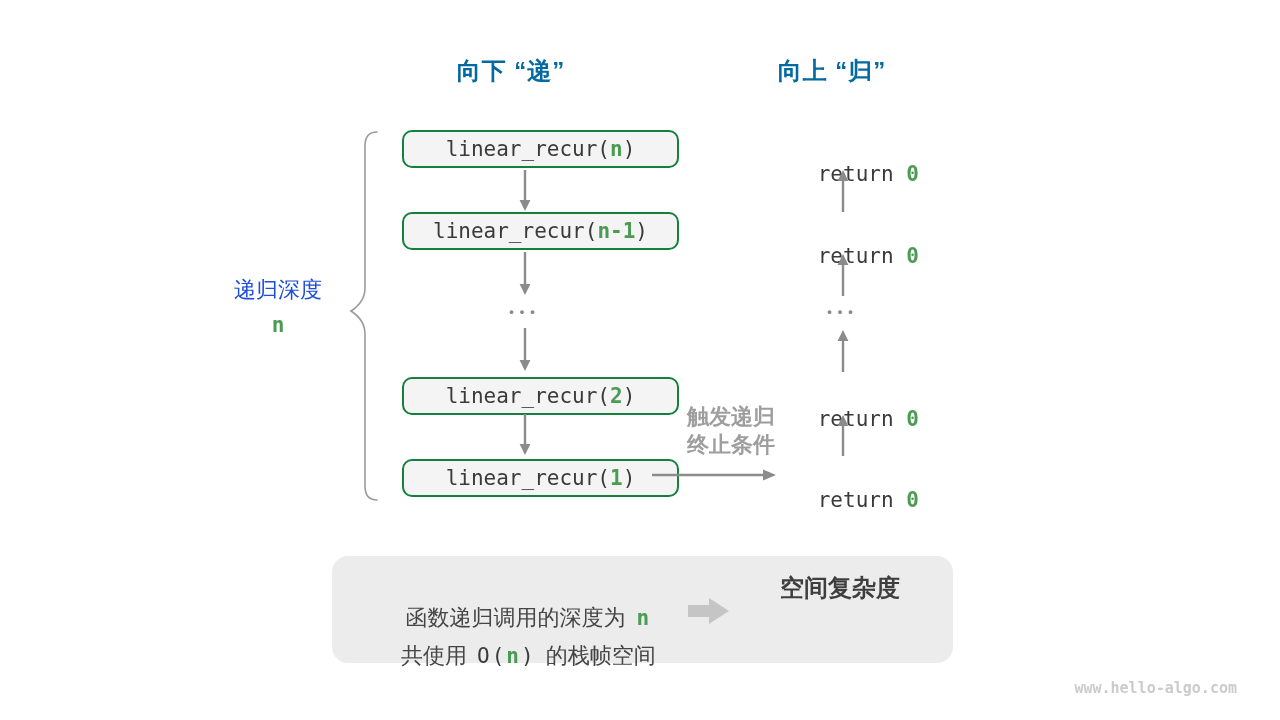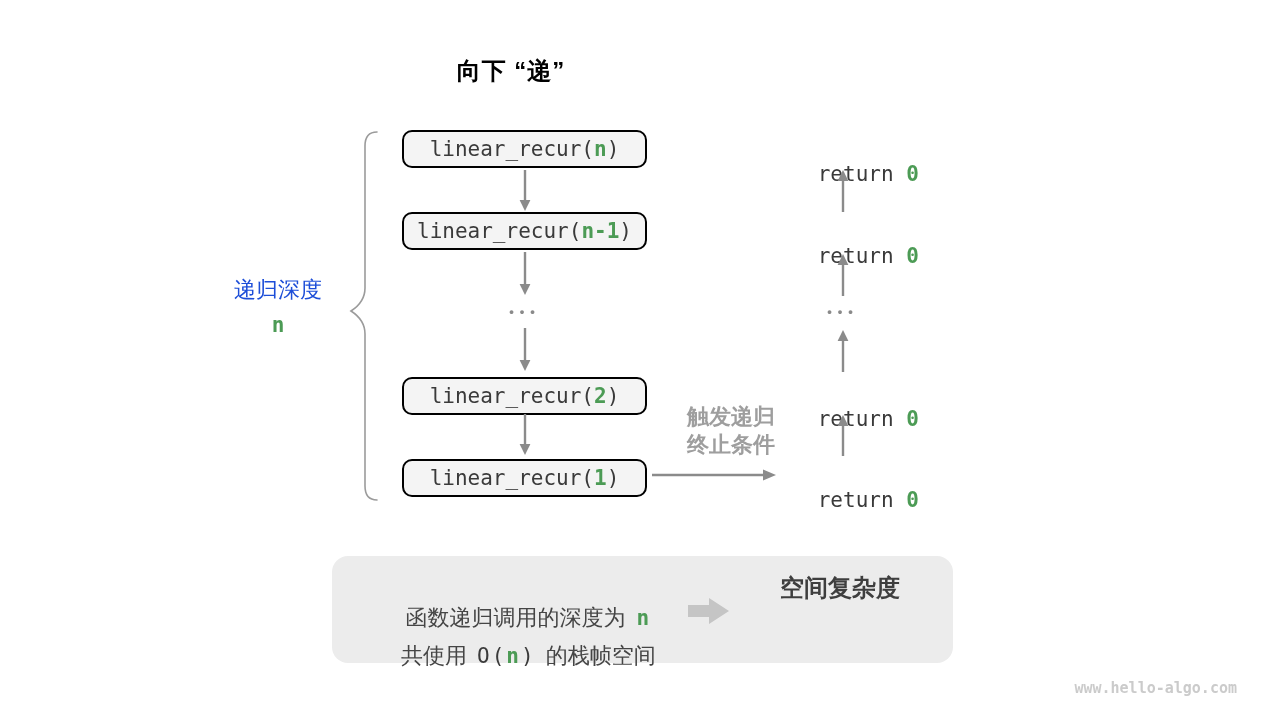--- a/index.html
+++ b/index.html
@@ -1,24 +1,24 @@
 <!DOCTYPE html>
 <html><head>
 <meta charset="utf-8">
 <style>
   html,body{margin:0;padding:0;background:#ffffff;}
   .canvas{position:relative;width:1280px;height:720px;background:#ffffff;
           font-family:"Liberation Sans",sans-serif;overflow:hidden;}
   .abs{position:absolute;}
-  .hdr{font-size:24px;font-weight:bold;color:#000000;text-align:center;letter-spacing:1px;}
+  .hdr{font-size:24px;font-weight:bold;color:#0369a1;text-align:center;letter-spacing:1px;}
   .code{font-family:"DejaVu Sans Mono",monospace;white-space:pre;}
   .codetext{font-size:21px;color:#3A3A3A;}
   .green{color:#4C9B55;font-weight:bold;}
   .blue{color:#1287D2;}
-  .call-box{left:402px;width:245px;height:38px;background:#F4F4F4;border:2px solid #000000;
+  .call-box{left:402px;width:277px;height:38px;background:#F4F4F4;border:2px solid #15803d;
             border-radius:10px;display:flex;align-items:center;justify-content:center;box-sizing:border-box;}
   .ret{width:156px;text-align:center;}
   .ellipsis{font-size:13px;font-weight:bold;color:#8A8A8A;letter-spacing:6px;text-align:center;width:60px;}
   .trigger{font-size:22px;font-weight:bold;color:#9E9E9E;text-align:center;line-height:28px;width:130px;}
   .depth{width:160px;text-align:center;}
   .depth-label{font-size:22px;color:#1d4ed8;line-height:26px;}
   .depth-value{font-size:21px;margin-top:10px;}
   .sumbox{left:332px;top:556px;width:621px;height:107px;background:#ECECEC;border-radius:16px;}
   .sumline{text-align:center;font-size:22px;color:#454545;white-space:pre;}
   .sumcode{font-size:21px;letter-spacing:2px;}
@@ -28,20 +28,21 @@
   svg{display:block;}
   .stroke{stroke:#8B8B8B;stroke-width:2.4;}
   .fillg{fill:#8B8B8B;}
 </style>
 </head>
 <body>
 
 <div class="canvas">
 
   <div class="abs hdr" style="left:411px;top:55px;width:200px;">向下 “递”</div>
+  <div class="abs hdr" style="left:732px;top:55px;width:200px;">向上 “归”</div>
 
   <div class="abs depth" style="left:198px;top:277px;">
     <div class="depth-label">递归深度</div>
     <div class="depth-value code green">n</div>
   </div>
   <svg class="abs" style="left:346px;top:130px;" width="34" height="372" viewBox="0 0 34 372">
     <path d="M31,2 Q19,2 19,16 L19,158 Q19,172 5,181 Q19,190 19,204 L19,356 Q19,370 31,370" fill="none" stroke="#9B9B9B" stroke-width="1.6" stroke-linecap="round"></path>
   </svg>
 
   <div class="abs call-box" style="top:130px;">

